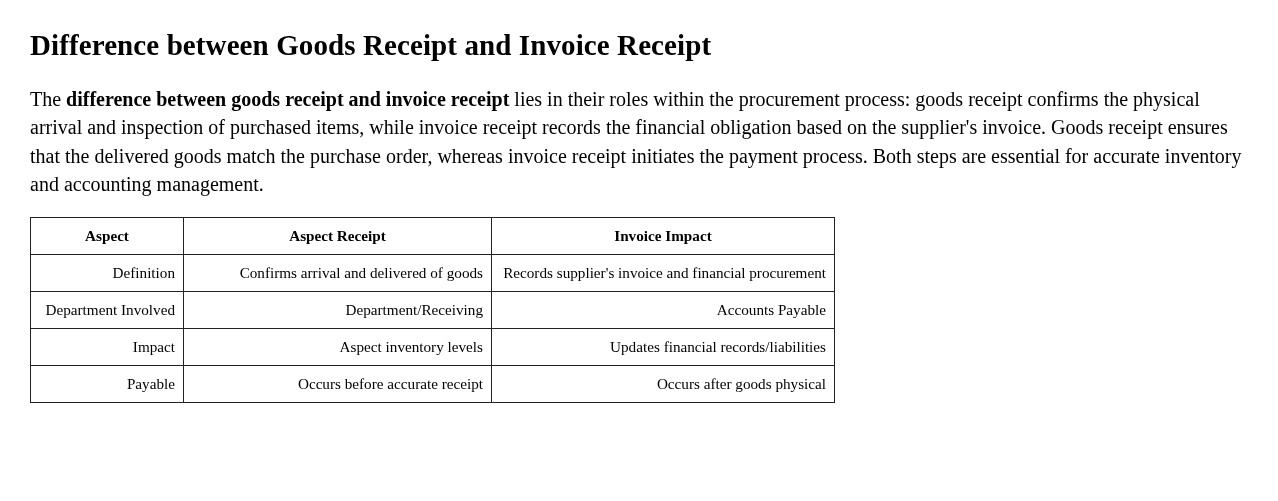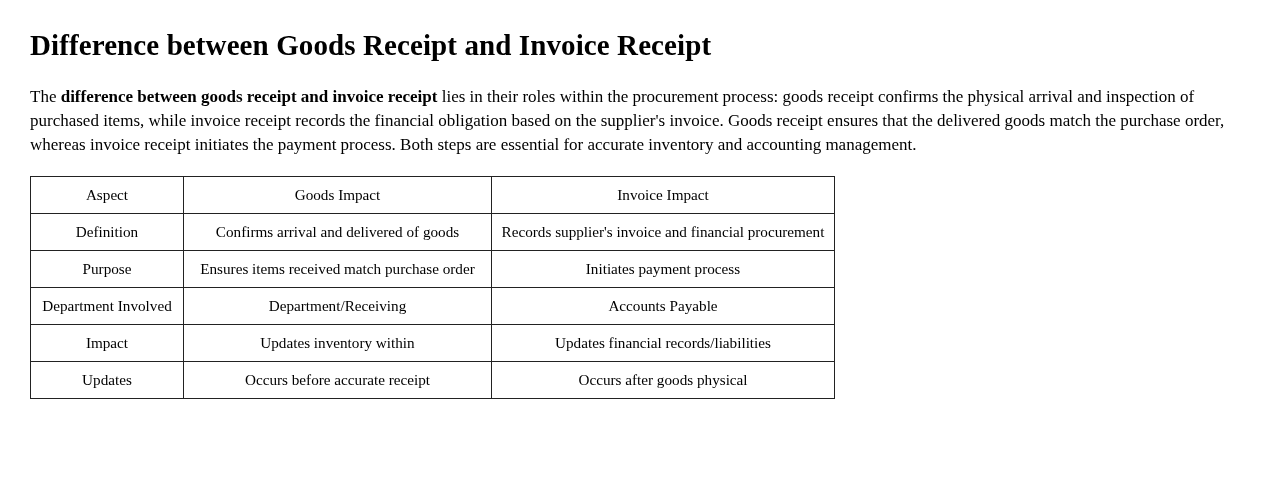--- a/index.html
+++ b/index.html
@@ -19,21 +19,21 @@
     box-sizing: border-box;
   }
   .page-title {
     font-size: 29px;
     font-weight: bold;
     margin: 8px 0 0 0;
     letter-spacing: 0.1px;
     line-height: 1.2;
   }
   .intro {
-    font-size: 17px;
+    font-size: 20px;
     line-height: 1.42;
     margin: 22px 0 0 0;
     max-width: 1212px;
     text-align: left;
   }
   .intro b {
     font-weight: bold;
   }
   table.compare {
     border-collapse: collapse;
@@ -47,25 +47,25 @@
   table.compare th,
   table.compare td {
     border: 1px solid #222222;
     font-size: 15.2px;
     padding: 7px 8px 7px 8px;
     vertical-align: middle;
     line-height: 1.3;
   }
   table.compare thead th {
     text-align: center;
-    font-weight: normal;
+    font-weight: bold;
     height: 22px;
   }
   table.compare tbody td {
-    text-align: center;
+    text-align: right;
     height: 22px;
   }
 </style>
 </head>
 <body>
 
 <div class="page">
 
   <h1 class="page-title">Difference between Goods Receipt and Invoice Receipt</h1>
 
@@ -73,46 +73,41 @@
 
   <table class="compare">
     <colgroup>
       <col class="c1">
       <col class="c2">
       <col class="c3">
     </colgroup>
     <thead>
       <tr>
         <th>Aspect</th>
-        <th>Goods Impact</th>
+        <th>Aspect Receipt</th>
         <th>Invoice Impact</th>
       </tr>
     </thead>
     <tbody>
       <tr>
         <td>Definition</td>
         <td>Confirms arrival and delivered of goods</td>
         <td>Records supplier's invoice and financial procurement</td>
       </tr>
       <tr>
-        <td>Purpose</td>
-        <td>Ensures items received match purchase order</td>
-        <td>Initiates payment process</td>
-      </tr>
-      <tr>
         <td>Department Involved</td>
         <td>Department/Receiving</td>
         <td>Accounts Payable</td>
       </tr>
       <tr>
         <td>Impact</td>
-        <td>Updates inventory within</td>
+        <td>Aspect inventory levels</td>
         <td>Updates financial records/liabilities</td>
       </tr>
       <tr>
-        <td>Updates</td>
+        <td>Payable</td>
         <td>Occurs before accurate receipt</td>
         <td>Occurs after goods physical</td>
       </tr>
     </tbody>
   </table>
 
 </div>
 
 </body></html>

